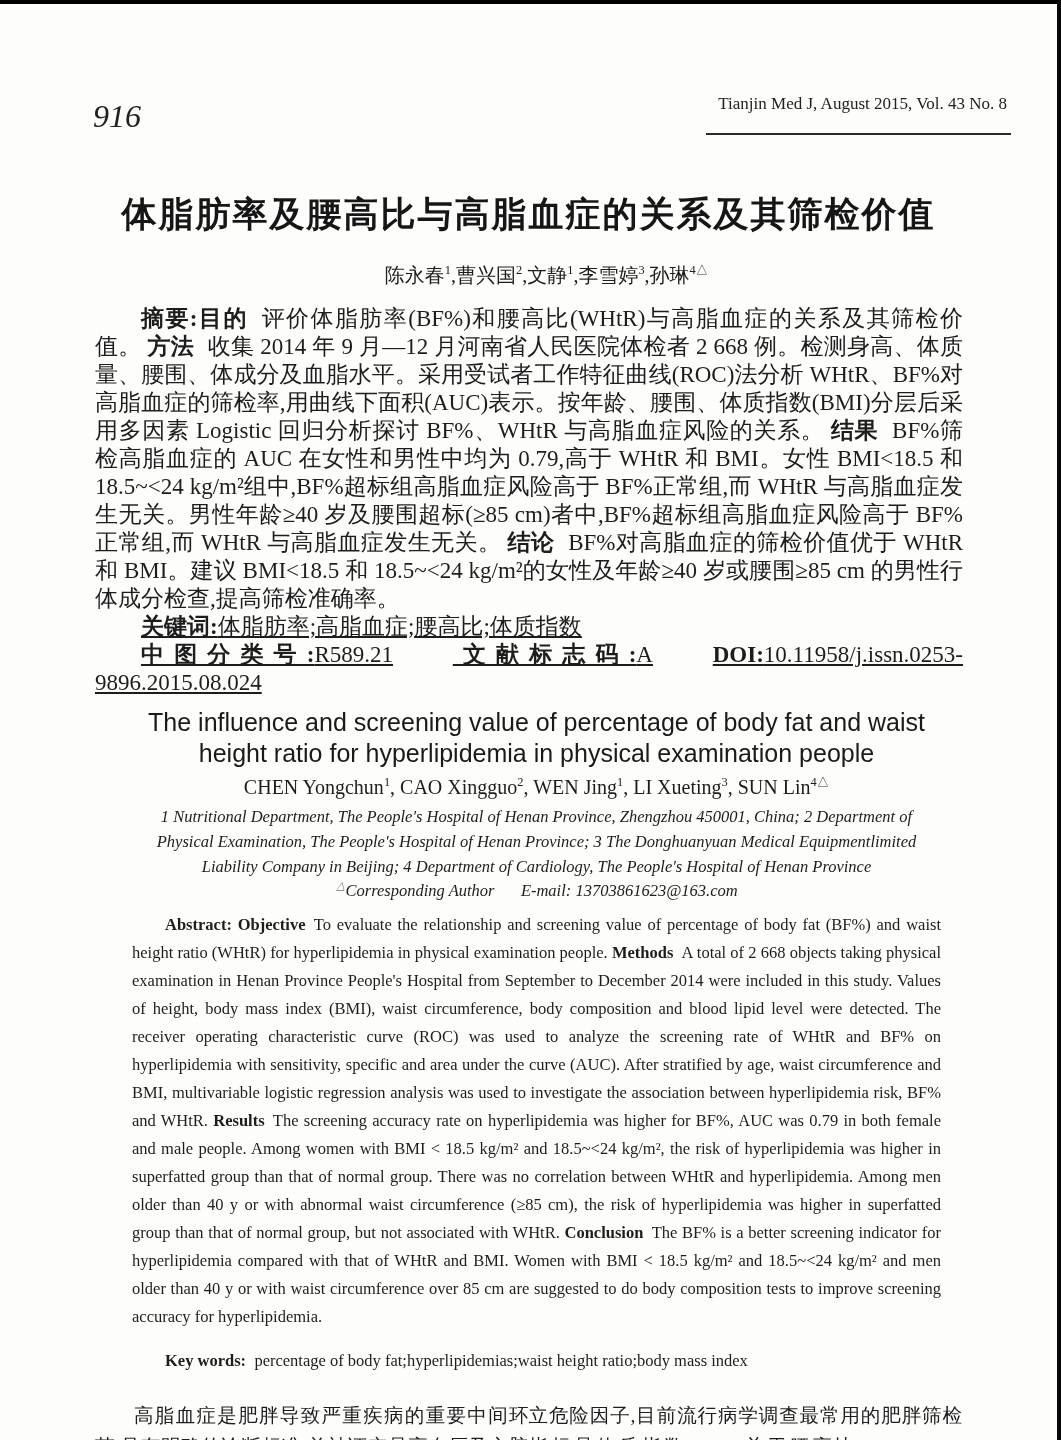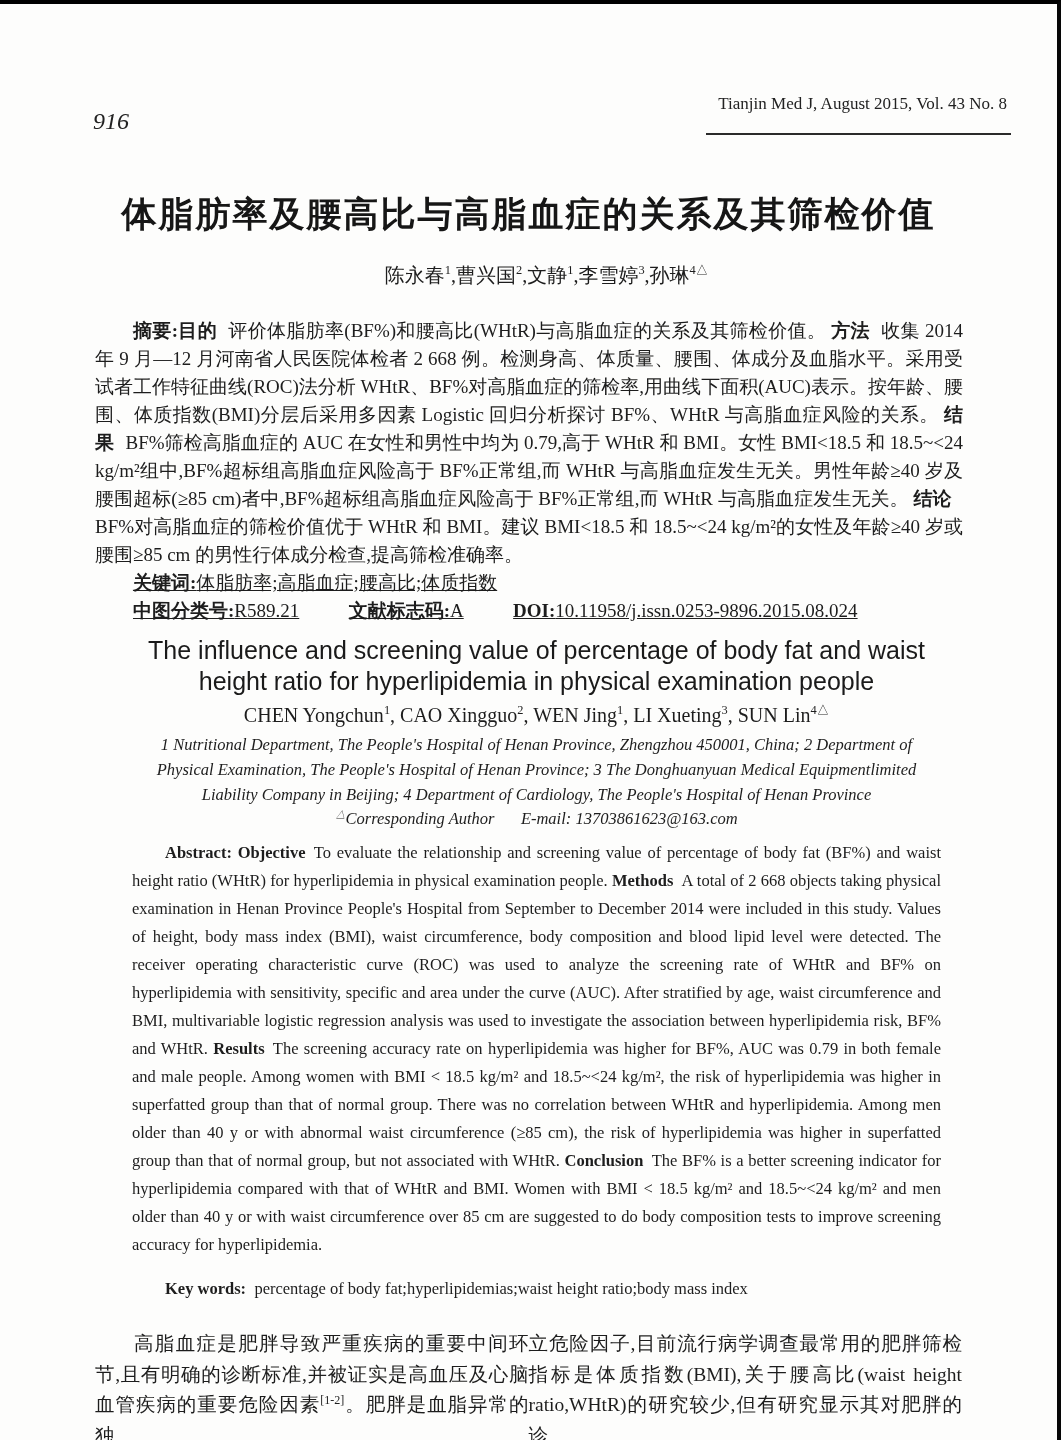--- a/index.html
+++ b/index.html
@@ -10,29 +10,29 @@
     background:#fdfdfc;
     border-top:4px solid #000;
     border-right:4px solid #060606;
     overflow:hidden;
     font-family:"Liberation Serif",serif;
     color:#1d1d1d;
   }
   
   .header{display:flex;justify-content:space-between;align-items:flex-end;
           margin-top:90px;padding:0 46px 0 93px;}
-  .page-num{font-style:italic;font-size:24px;color:#222;}
+  .page-num{font-style:italic;font-size:32px;color:#222;}
   .journal{font-size:17px;color:#222;border-bottom:2px solid #2a2a2a;padding:0 4px 19px 12px;}
   
   .title-zh{margin:56px 40px 0;text-align:center;font-size:35px;font-weight:700;
             letter-spacing:2px;color:#161616;}
   .authors-zh{margin-top:24px;text-align:center;font-size:20px;padding-left:36px;}
   .sup{font-size:0.62em;vertical-align:super;line-height:0;}
   
-  .abstract-zh{margin:28px 94px 0 95px;font-size:19px;line-height:28px;text-align:justify;}
+  .abstract-zh{margin:16px 94px 0 95px;font-size:23px;line-height:28px;text-align:justify;}
   .azh-main{margin:0;text-indent:2em;}
   .zh-label{font-weight:700;margin-right:0.6em;}
   .kw-line,.clc-line{margin:0;text-indent:2em;text-decoration:underline;}
   .zh-label2{font-weight:700;}
   .clc-group{margin-right:2.6em;}
   .clc-group:last-child{margin-right:0;}
   
   .en-block{margin:10px 116px 0 132px;}
   .title-en{font-family:"Liberation Sans",sans-serif;font-size:25px;line-height:31px;
             text-align:center;color:#1a1a1a;margin:0 6px;}

